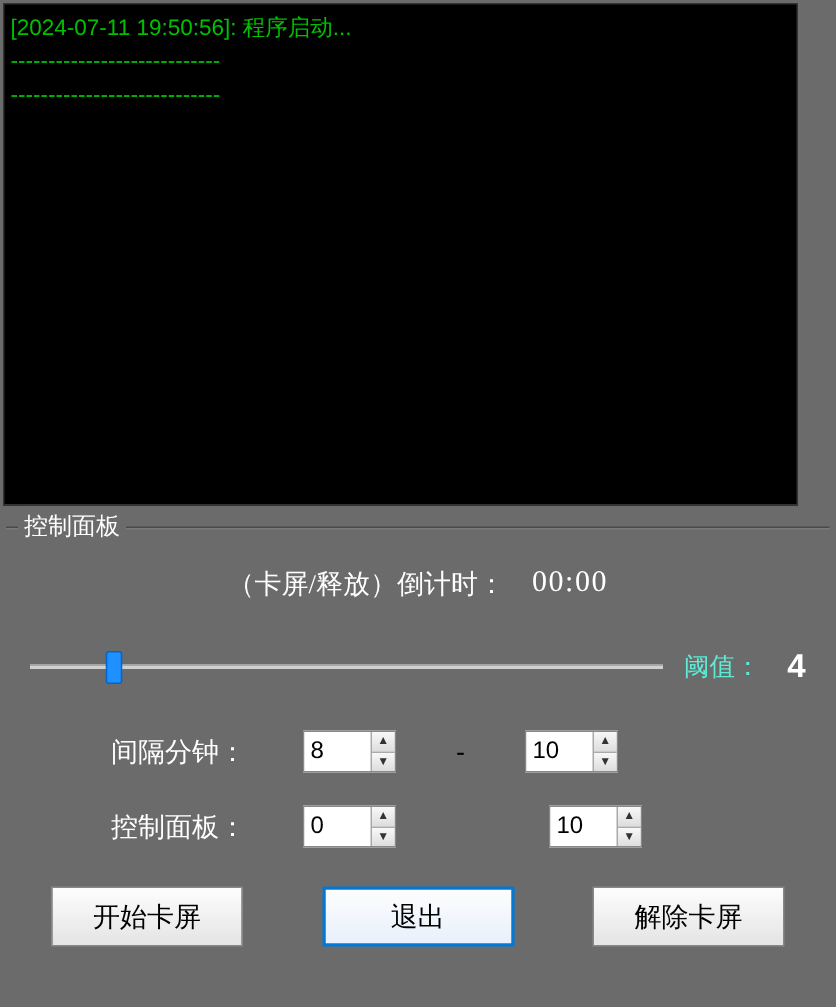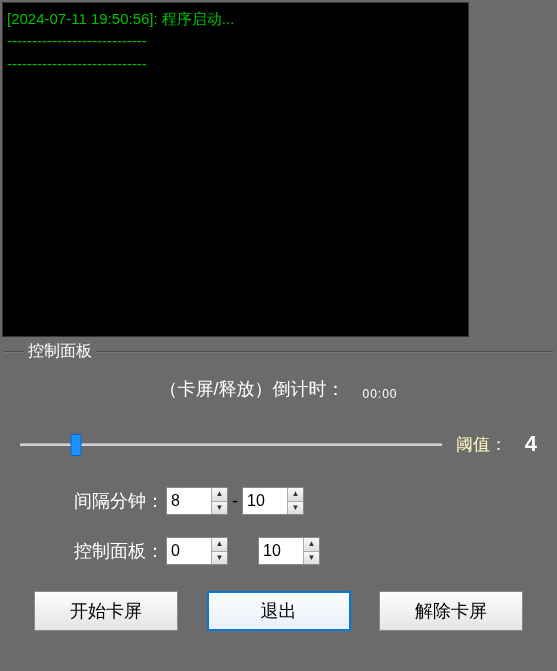--- a/index.html
+++ b/index.html
@@ -6,21 +6,21 @@
   body {
     margin: 0;
     padding: 0;
     width: 557px;
     height: 671px;
     background: #6b6b6b;
     font-family: "Microsoft YaHei", SimSun, Arial, sans-serif;
     overflow: hidden;
   }
   .log-area {
-    width: 467px;
+    width: 530px;
     height: 335px;
     margin: 2px;
     background: #000;
     border: 1px solid #333;
     padding: 6px 4px;
     color: #00c000;
     font-size: 15px;
     line-height: 1.3;
     overflow: hidden;
   }
@@ -48,42 +48,43 @@
     background: #4a4a4a;
   }
   .panel-border-top::after{
     content:"";
     position:absolute;
     top:1px;left:0;right:0;height:1px;background:#7a7a7a;
   }
   .panel-legend {
     position: absolute;
     top: -2px;
-    left: 20px;
+    left: 8px;
     background: #6b6b6b;
     padding: 0 4px;
     color: #fff;
     font-size: 16px;
   }
   .row {
     display: flex;
-    align-items: flex-end;
+    align-items: flex-start;
     margin: 14px 0 20px 0;
+    font-family: Liberation Serif, serif;
   }
   .countdown-row {
     justify-content: center;
     margin-top: 16px;
     margin-bottom: 30px;
   }
   .label-white {
     color: #fff;
     font-size: 18px;
   }
   .countdown-label { margin-right: 18px; }
-  .countdown-value { color:#fff; font-size:12px; letter-spacing:1px;}
+  .countdown-value { color:#fff; font-size:20px; letter-spacing:1px;}
   .slider-row {
     display:flex;
     align-items:center;
     margin: 0 6px 30px 6px;
   }
   .slider-wrap {
     flex: 1;
     position: relative;
     height: 20px;
     margin-right: 14px;
@@ -99,26 +100,27 @@
   .slider-thumb {
     position:absolute;
     top:0;
     width:11px;
     height:22px;
     background:#1e90ff;
     border:1px solid #0066cc;
     border-radius:2px;
     transform:translateX(-50%);
   }
-  .threshold-label { color:#fef9c3; font-size:17px; margin-right:12px;}
+  .threshold-label { color:#5eead4; font-size:17px; margin-right:12px;}
   .threshold-value { color:#fff; font-size:22px; font-weight:bold; min-width:18px; text-align:right;}
   .form-row {
     display:flex;
     align-items:center;
     margin: 0 0 22px 60px;
+    gap: 36px;
   }
   .form-label {
     color:#fff; font-size:18px;
     min-width:92px;
   }
   .spinner {
     display:inline-flex;
     align-items:stretch;
     height:28px;
     border:1px solid #888;
@@ -150,21 +152,21 @@
   }
   .spin-btn:first-child{border-bottom:1px solid #aaa;}
   .dash { color:#000; font-size:18px; margin:0 4px;}
   .gap { width:30px;}
   .button-row{
     display:flex;
     justify-content:space-between;
     margin: 26px 20px 0 20px;
   }
   .btn{
-    width:144px;
+    width:128px;
     height:40px;
     background:linear-gradient(#fdfdfd,#e4e4e4);
     border:1px solid #888;
     font-size:18px;
     font-family:Liberation Mono, monospace;
     cursor:pointer;
     color:#000;
   }
   .btn.primary{
     border:2px solid #0078d7;

